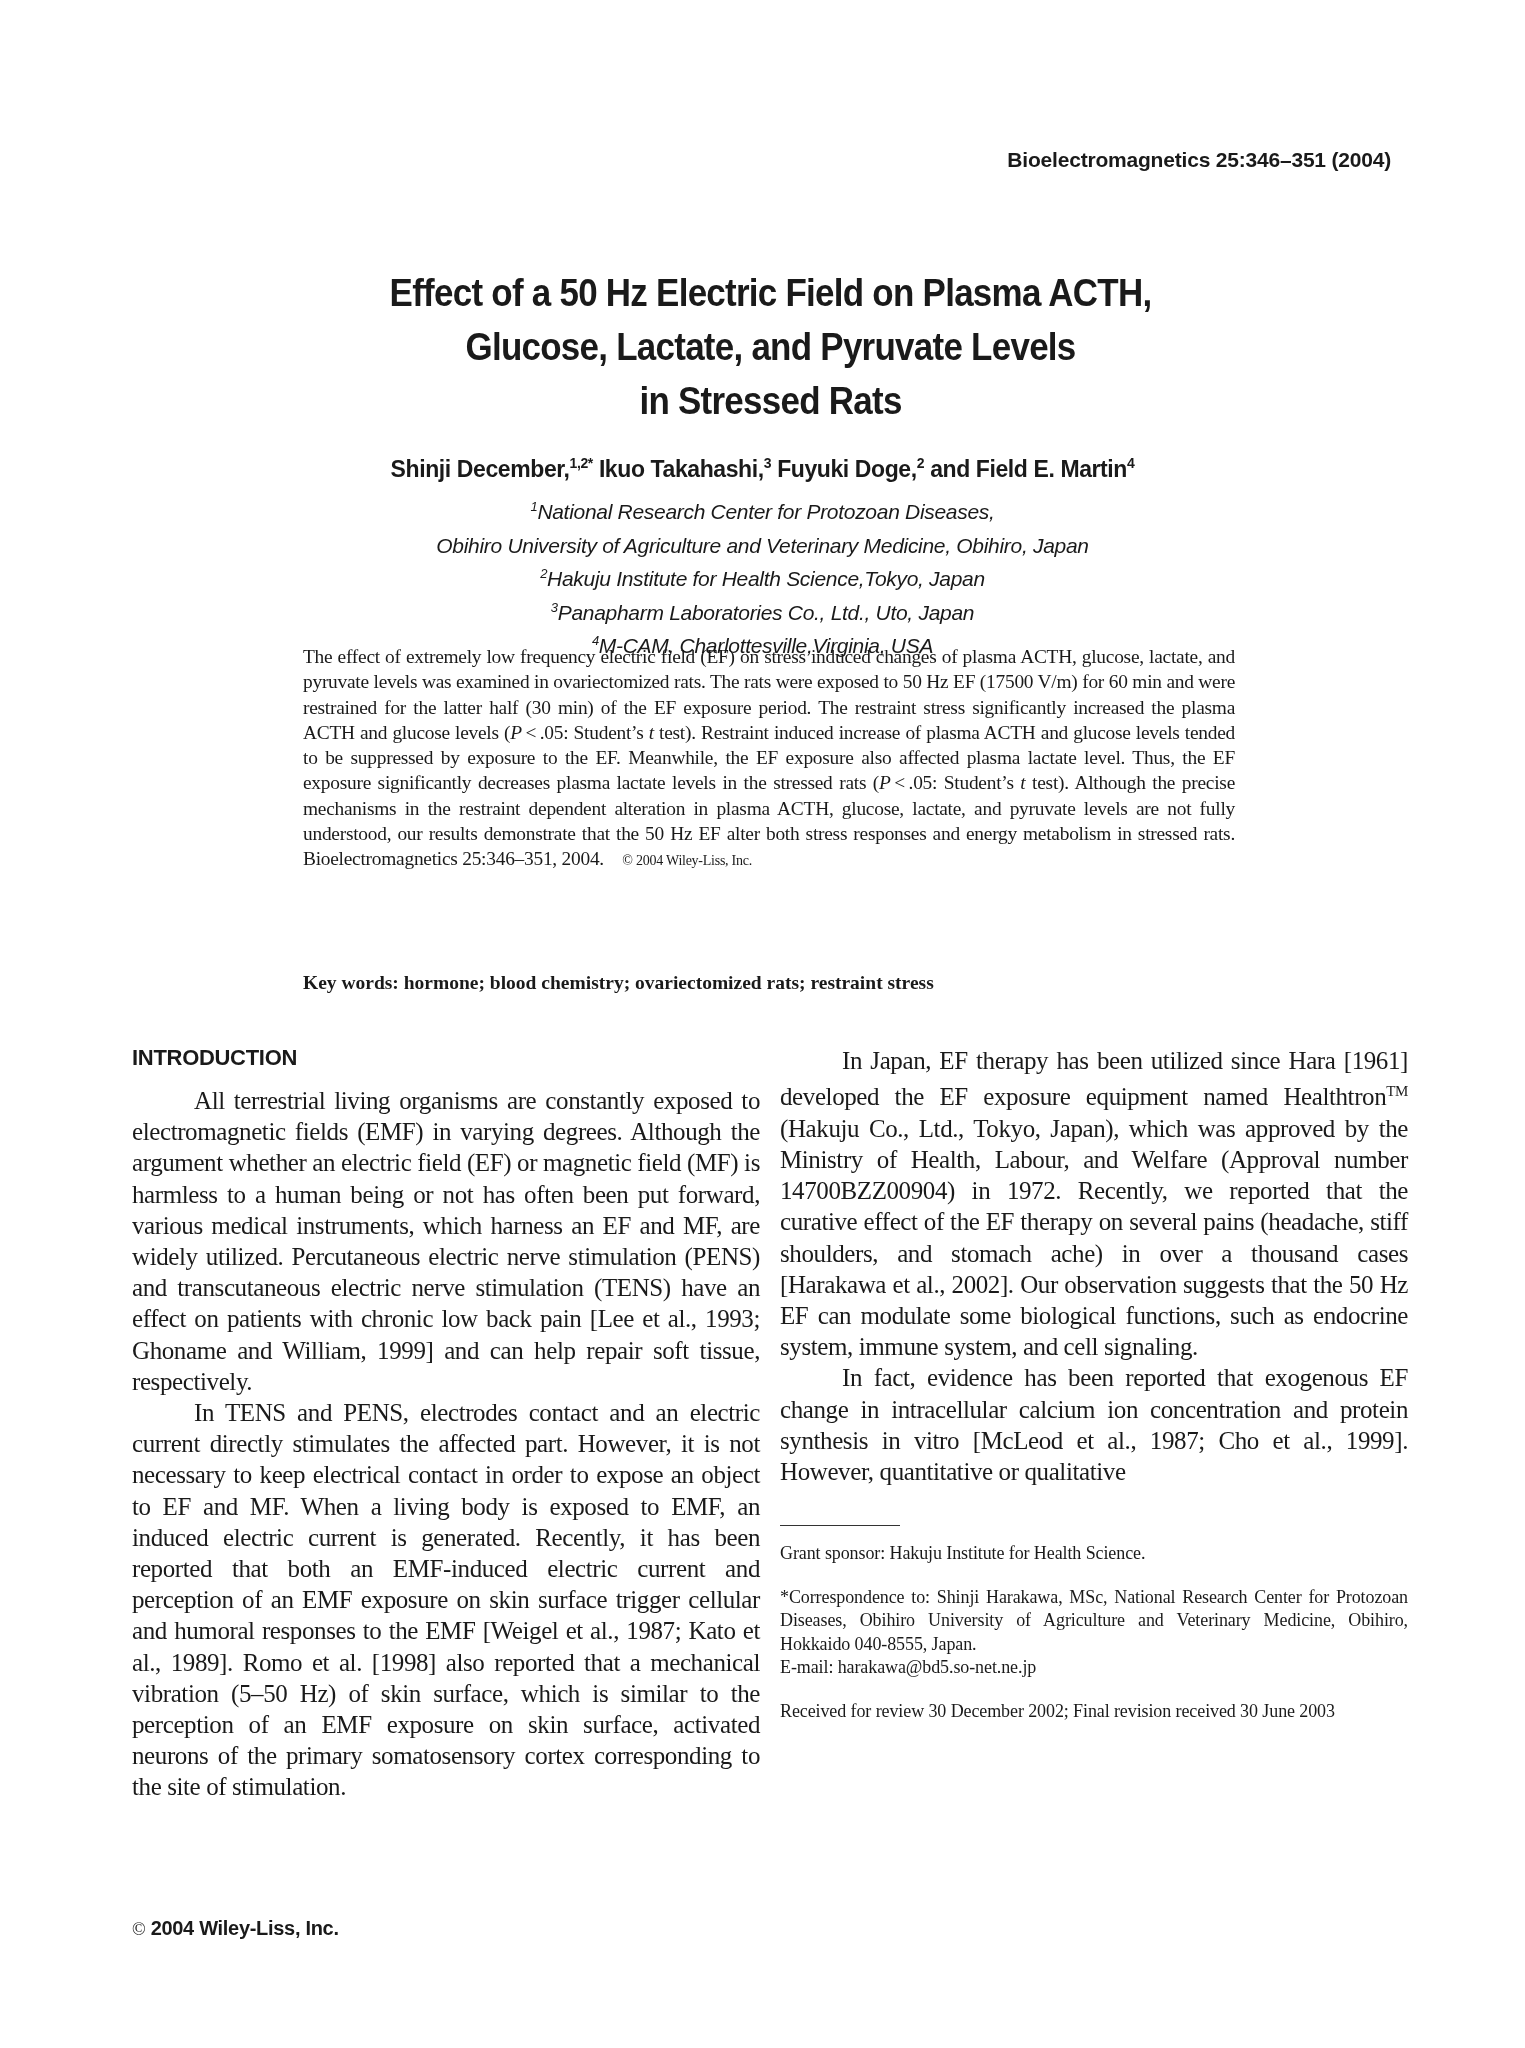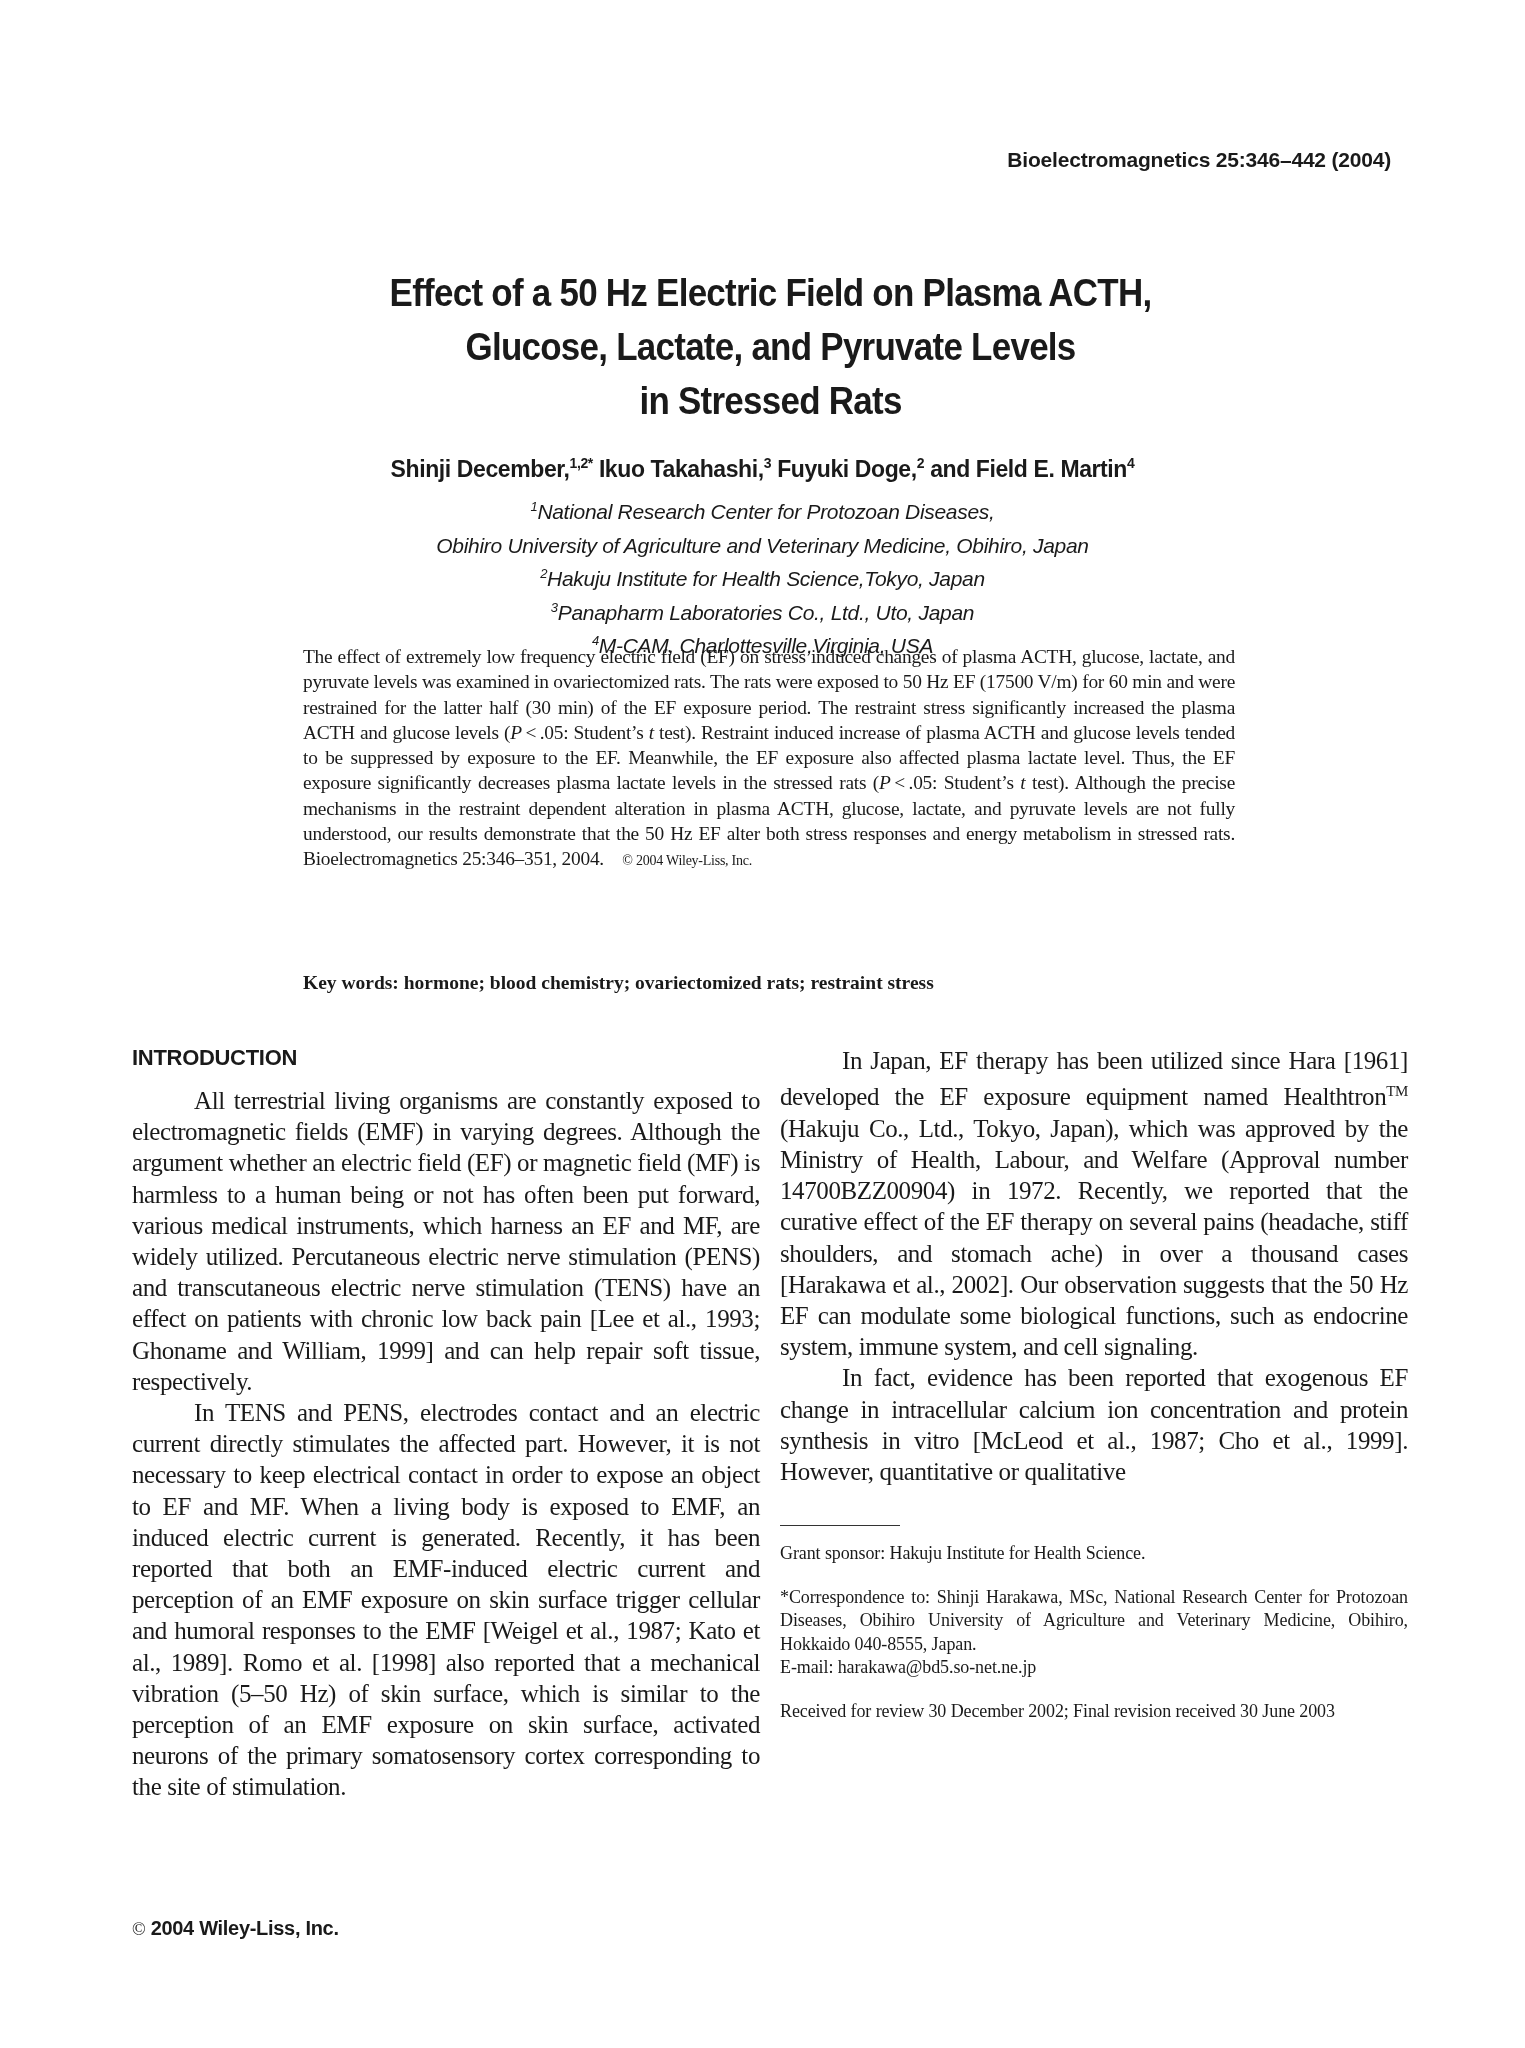--- a/index.html
+++ b/index.html
@@ -36,21 +36,21 @@
 
   .footnote-rule { width: 120px; height: 0; border-top: 1.5px solid #333; margin: 38px 0 16px 0; }
   .footnote { font-size: 18px; line-height: 23.5px; margin: 0 0 20px 0; text-align: justify; letter-spacing: -0.1px; }
 
   .copyright-footer { position: absolute; left: 132px; top: 1917px; font-size: 20px; font-weight: bold; letter-spacing: -0.3px; }
   .copyright-footer .c { font-weight: normal; font-family: "Liberation Serif", serif; font-size: 18px; }
 </style>
 </head>
 <body>
 
-<div class="journal-ref sans">Bioelectromagnetics 25:346–442 (2004)</div>
+<div class="journal-ref sans">Bioelectromagnetics 25:346–351 (2004)</div>
 
 <h1 class="title-block sans" style="margin:8px;">
   <span class="title-line">Effect of a 50 Hz Electric Field on Plasma ACTH,</span>
   <span class="title-line">Glucose, Lactate, and Pyruvate Levels</span>
   <span class="title-line">in Stressed Rats</span>
 </h1>
 
 <div class="authors sans">
   <span>Shinji December,</span><sup>1,2*</sup>
   <span>Ikuo Takahashi,</span><sup>3</sup>

